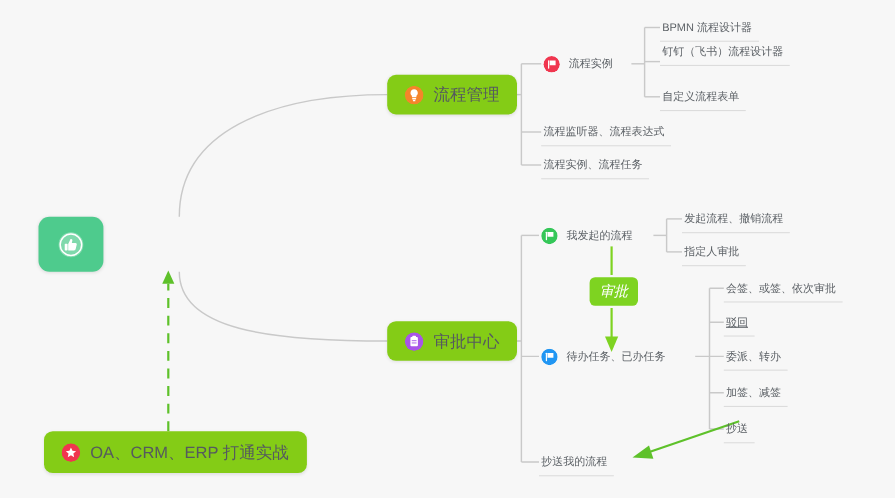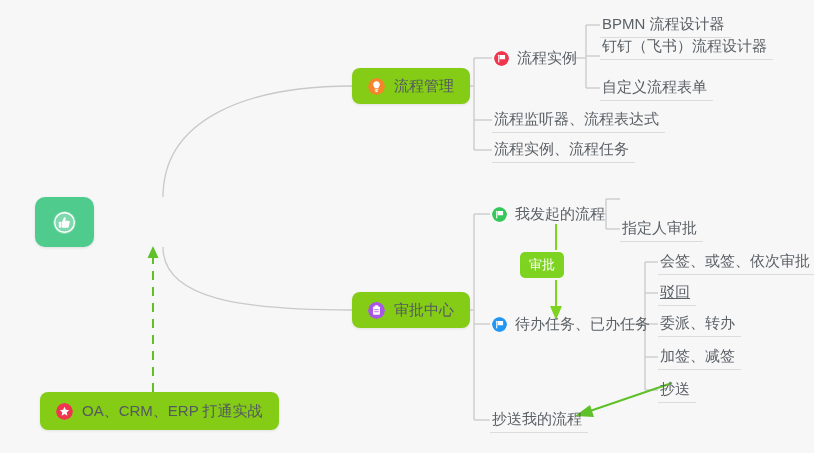--- a/index.html
+++ b/index.html
@@ -56,21 +56,21 @@
     height: 36px;
     color: #555a5f;
     font-size: 15px;
     box-shadow: 0 1px 3px rgba(0,0,0,0.09);
   }
   .card .label { margin-left: 9px; }
 
   
   .plain {
     color: #5c6166;
-    font-size: 15px;
+    font-size: 10px;
     height: 26px;
     padding: 0 6px 0 2px;
     border-bottom: 1px solid #dcdcdc;
   }
   .plain.no-rule { border-bottom: none; }
   .plain .label { margin-left: 8px; }
   .plain.bare .label { margin-left: 0; }
 
   
   .tag {
@@ -220,25 +220,28 @@
 
   <div class="node plain no-rule" style="left:490px; top:201px;justify-content:flex-end;">
     <svg class="ic sm" viewBox="0 0 20 20">
       <circle cx="10" cy="10" r="10" fill="#35c759"></circle>
       <rect x="5.6" y="5.0" width="1.5" height="10.2" rx="0.6" fill="#ffffff"></rect>
       <path d="M7.6 5.3 L14.8 5.3 L14.8 11.0 L7.6 11.0 Z" fill="#ffffff"></path>
     </svg>
     <span class="label">我发起的流程</span>
   </div>
 
+  <div class="node plain bare" style="left:620px; top:186px;">
+    <span class="label">发起流程、撤销流程</span>
+  </div>
   <div class="node plain bare" style="left:620px; top:216px;">
     <span class="label">指定人审批</span>
   </div>
 
-  <div class="node tag" style="left:520px; top:252px;">
+  <div class="node tag" style="left:536px; top:252px;font-style:italic;">
     <span class="label">审批</span>
   </div>
 
   <div class="node plain no-rule" style="left:490px; top:311px;">
     <svg class="ic sm" viewBox="0 0 20 20">
       <circle cx="10" cy="10" r="10" fill="#2196f3"></circle>
       <rect x="5.6" y="5.0" width="1.5" height="10.2" rx="0.6" fill="#ffffff"></rect>
       <path d="M7.6 5.3 L14.8 5.3 L14.8 11.0 L7.6 11.0 Z" fill="#ffffff"></path>
     </svg>
     <span class="label">待办任务、已办任务</span>

